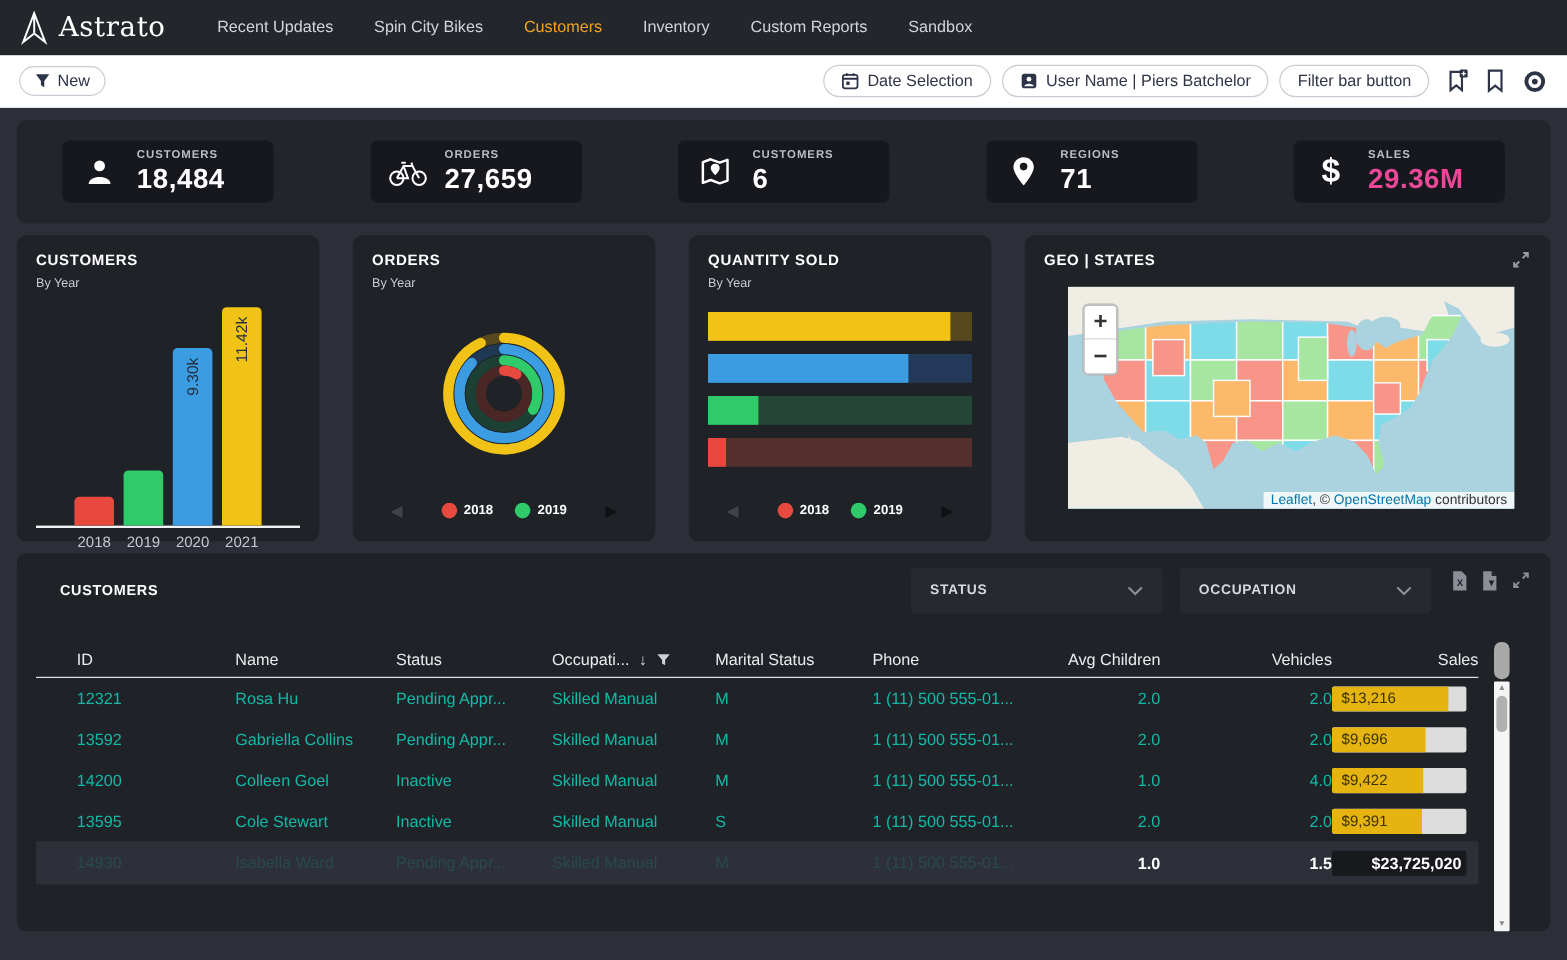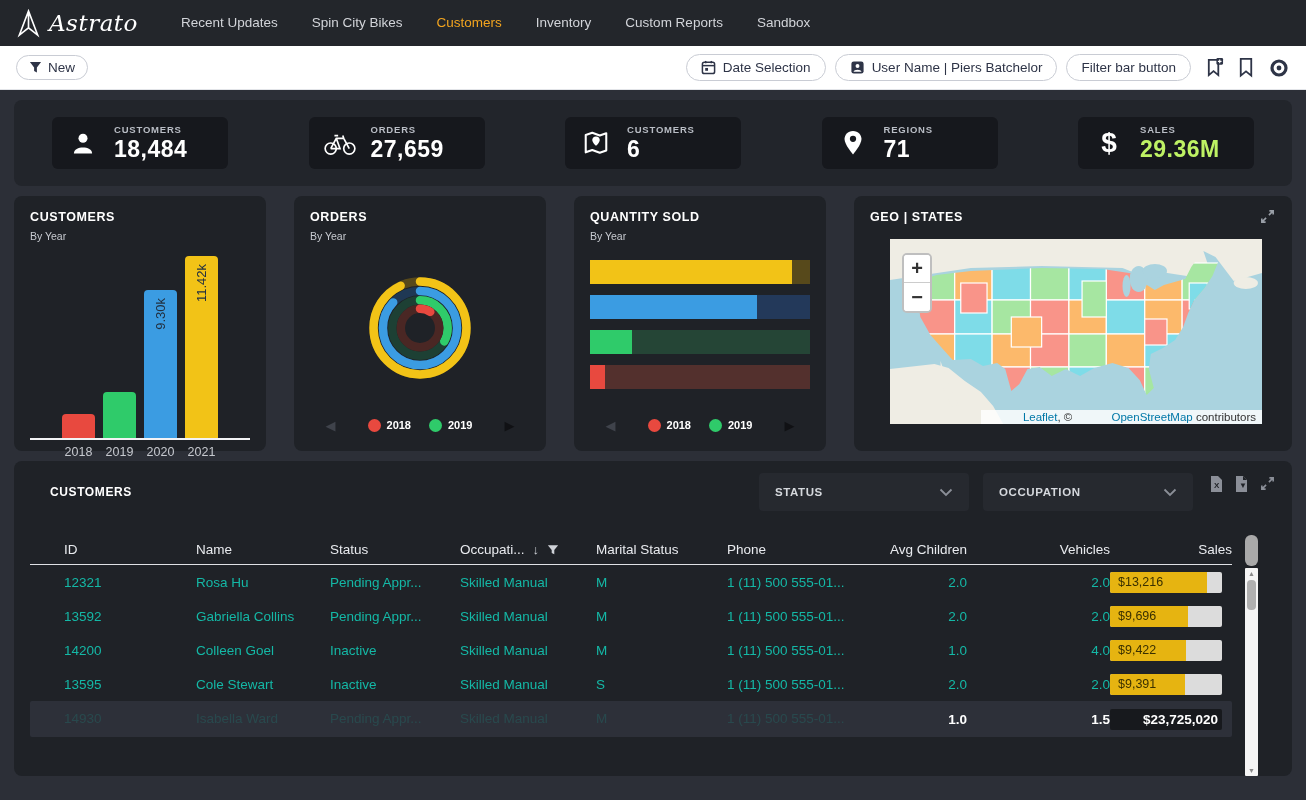--- a/index.html
+++ b/index.html
@@ -2,21 +2,21 @@
 <html><head>
 <meta charset="utf-8">
 <style>
   * { margin:0; padding:0; box-sizing:border-box; }
   html,body { width:1306px; height:800px; overflow:hidden; }
   body { font-family:"Liberation Sans", sans-serif; background:#2c2f37; }
 
   
   .topnav { height:46px; background:#23262b; display:flex; align-items:center; padding:0 16px; }
   .logo { display:flex; align-items:center; gap:8px; margin-right:26px; cursor:pointer; }
-  .logo-text { color:#fff; font-family:"DejaVu Serif", serif; font-size:23px; letter-spacing:.5px;font-style:italic; }
+  .logo-text { color:#fff; font-family:"DejaVu Serif", serif; font-size:23px; letter-spacing:.5px; }
   .nav-item { color:#d2d4d9; font-size:13.5px; padding:0 17px; line-height:46px; cursor:pointer; white-space:nowrap; }
   .nav-item.active { color:#f2a41f; }
 
   
   .toolbar { height:44px; background:#ffffff; display:flex; align-items:center; padding:0 16px; border-bottom:1px solid #e2e4e8; }
   .pill { display:inline-flex; align-items:center; gap:6px; border:1px solid #c9ccd4; border-radius:16px; padding:4px 12px; color:#2e3447; font-size:13.5px; background:#fff; cursor:pointer; white-space:nowrap; }
   .toolbar .spacer { flex:1; }
   .tool-btn { display:inline-flex; align-items:center; gap:7px; border:1px solid #c9ccd4; border-radius:16px; padding:5px 14px; color:#2e3447; font-size:13.5px; background:#fff; margin-left:9px; cursor:pointer; white-space:nowrap; }
   .tool-icon { margin-left:14px; cursor:pointer; display:inline-flex; }
 
@@ -58,21 +58,21 @@
   .hbar { height:24px; margin-bottom:11px; position:relative; cursor:pointer; }
   .hbar .fill { position:absolute; left:0; top:0; bottom:0; }
 
   
   .map-head { display:flex; align-items:center; justify-content:space-between; }
   .map-box { position:relative; margin:14px 14px 0 20px; height:185px; background:#aad3df; overflow:hidden; }
   .zoomctl { position:absolute; top:14px; left:12px; width:30px; border:2px solid rgba(0,0,0,.25); border-radius:5px; overflow:hidden; background:#fff; }
   .zoombtn { height:28px; display:flex; align-items:center; justify-content:center; font-size:20px; font-weight:bold; color:#333; cursor:pointer; background:#fff; }
   .zoombtn:first-child { border-bottom:1px solid #ccc; }
   .attribution { position:absolute; right:0; bottom:0; background:rgba(255,255,255,.82); font-size:11.5px; color:#333; padding:1px 6px; }
-  .attribution a { color:#0078a8; text-decoration:none; cursor:pointer;margin-left:36px; }
+  .attribution a { color:#0078a8; text-decoration:none; cursor:pointer; }
 
   
   .table-panel { margin-top:10px; height:315px; padding:12px 16px 0 16px; position:relative; }
   .table-head { display:flex; align-items:center; }
   .table-title { color:#fff; font-size:12px; font-weight:bold; letter-spacing:.6px; flex:1; padding-left:20px; }
   .dropdown { width:210px; height:38px; background:#26292f; border-radius:4px; display:flex; align-items:center; justify-content:space-between; padding:0 16px; margin-left:14px; cursor:pointer; }
   .dropdown-label { color:#d5d8dd; font-size:11.5px; font-weight:bold; letter-spacing:.6px; }
   .panel-icons { display:flex; align-items:flex-start; gap:10px; margin-left:16px; align-self:flex-start; margin-top:2px; }
   .panel-icons .ico { cursor:pointer; display:inline-flex; }
 
@@ -225,21 +225,21 @@
         </div>
       </div>
       <div class="kpi-card">
         <span class="kpi-icon">
           <svg width="22" height="30" viewBox="0 0 22 30">
             <text x="11" y="24" text-anchor="middle" font-size="28" font-weight="bold" fill="#fff" font-family="Liberation Sans,sans-serif">$</text>
           </svg>
         </span>
         <div>
           <div class="kpi-label">SALES</div>
-          <div class="kpi-value" style="color: #bef264;">29.36M</div>
+          <div class="kpi-value" style="color: #ec4899;">29.36M</div>
         </div>
       </div>
     </div>
 
   <div class="charts-row">
 
     <div class="panel chart-panel">
       <div class="chart-title">CUSTOMERS</div>
       <div class="chart-sub">By Year</div>
       <div class="bars-plot" id="bars-plot">

